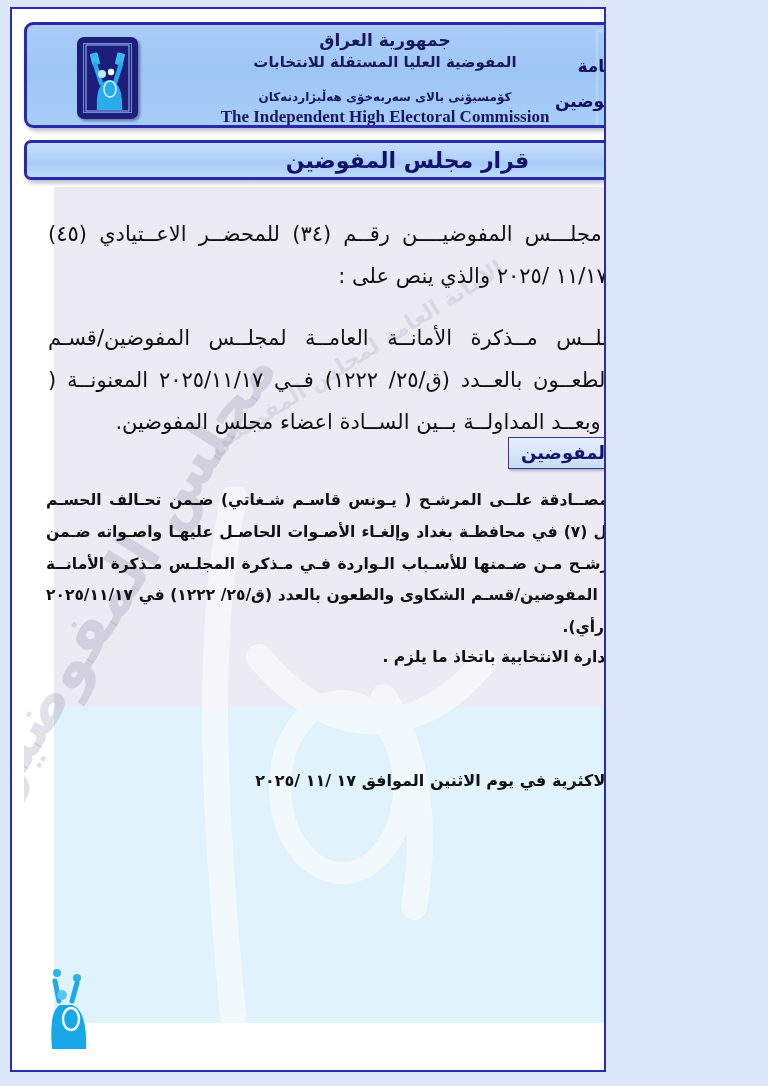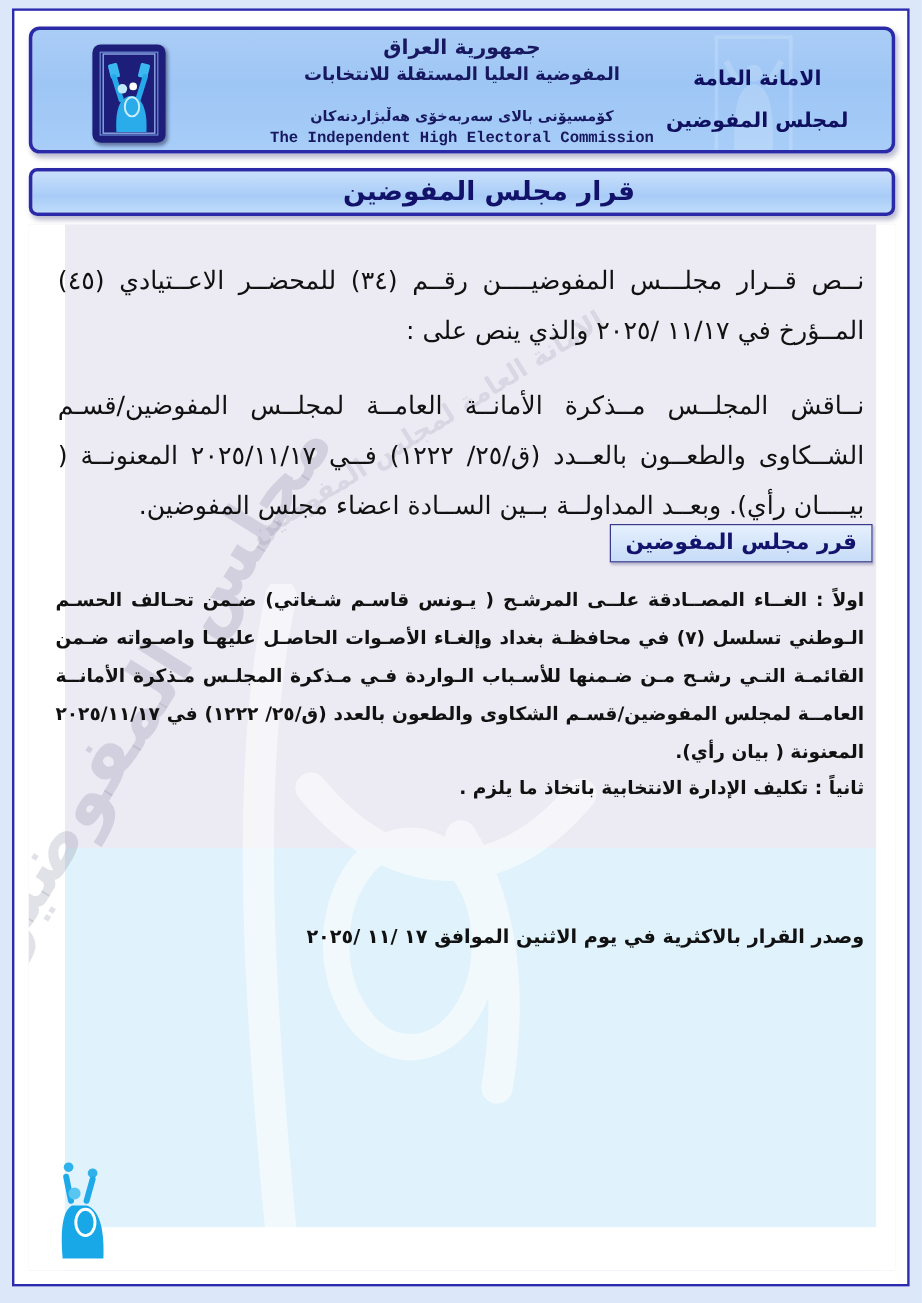--- a/index.html
+++ b/index.html
@@ -14,21 +14,21 @@
     font-family: "DejaVu Sans", "Liberation Sans", sans-serif;
     overflow: hidden;
     position: relative;
   }
 
   
   .page-frame {
     position: absolute;
     left: 10px;
     top: 7px;
-    width: 748px;
+    width: 596px;
     height: 1065px;
     border: 2px solid #2b2bb0;
     background: #ffffff;
     box-sizing: border-box;
     overflow: hidden;
   }
 
   
   .header-banner {
     position: absolute;
@@ -76,22 +76,22 @@
     right: 0;
     top: 5px;
     text-align: center;
     color: #181860;
     line-height: 1.18;
   }
   .hdr-ar1 { font-size: 17px; font-weight: bold; letter-spacing: .5px; }
   .hdr-ar2 { font-size: 15px; font-weight: bold; margin-top: 4px; }
   .hdr-ku  { font-size: 12px; font-weight: bold; margin-top: 18px; }
   .hdr-en  {
-    font-size: 13px; font-weight: bold; margin-top: 3px;
-    font-family: Liberation Mono, monospace;
+    font-size: 17px; font-weight: bold; margin-top: 3px;
+    font-family: Liberation Serif, serif;
     direction: ltr;
     text-align: center;
   }
 
   
   .hdr-right {
     position: absolute;
     right: 22px;
     top: 24px;
     width: 180px;

